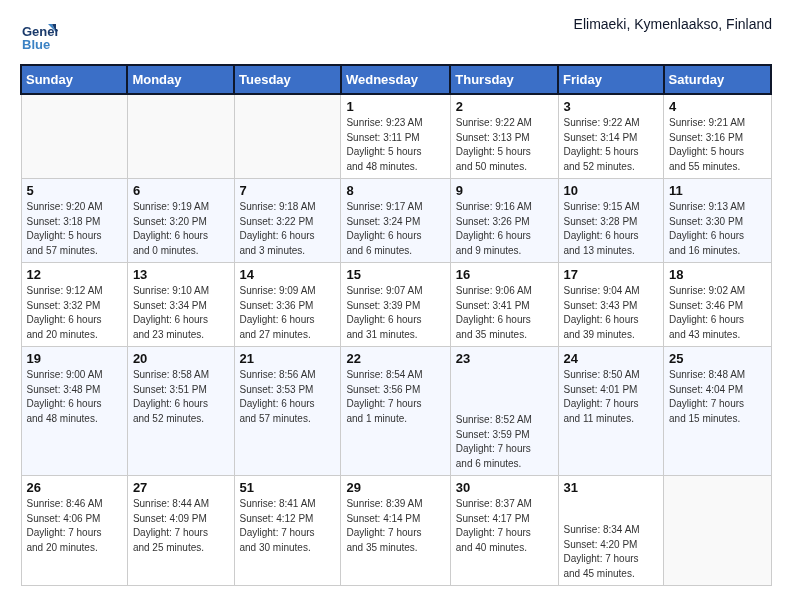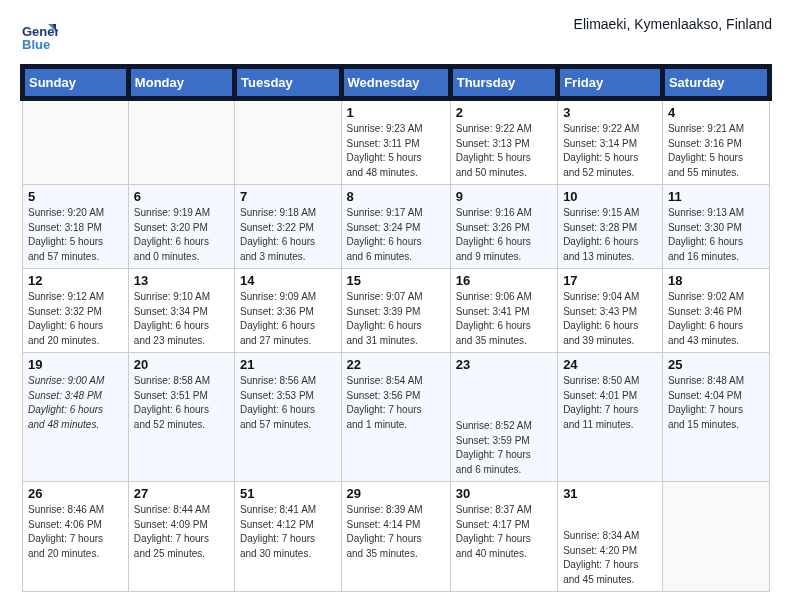--- a/index.html
+++ b/index.html
@@ -45,21 +45,21 @@
       border-collapse: collapse;
       border: 1px solid #ccc;
     }
     .calendar th {
       background: #3b6fc7;
       color: #fff;
       font-size: 13px;
       font-weight: bold;
       padding: 6px 4px;
       text-align: left;
-      border: 5px solid #0f172a;
+      border: 2px solid #0f172a;
     }
     .calendar td {
       vertical-align: top;
       border: 1px solid #ccc;
       padding: 4px 5px;
       width: 113px;
       min-height: 80px;
       font-size: 10.5px;
       color: #222;
       background: #fff;
@@ -245,21 +245,21 @@
             <span class="day-num">18</span>
             <div class="day-info" style="white-space: pre-line;">Sunrise: 9:02 AM
 Sunset: 3:46 PM
 Daylight: 6 hours
 and 43 minutes.</div>
           </td>
         </tr>
         <tr class="row-bg-alt">
           <td>
             <span class="day-num">19</span>
-            <div class="day-info" style="white-space: pre-line; font-style: italic;">Sunrise: 9:00 AM
+            <div class="day-info" style="white-space: pre-line;">Sunrise: 9:00 AM
 Sunset: 3:48 PM
 Daylight: 6 hours
 and 48 minutes.</div>
           </td>
           <td>
             <span class="day-num">20</span>
             <div class="day-info" style="white-space: pre-line;">Sunrise: 8:58 AM
 Sunset: 3:51 PM
 Daylight: 6 hours
 and 52 minutes.</div>

